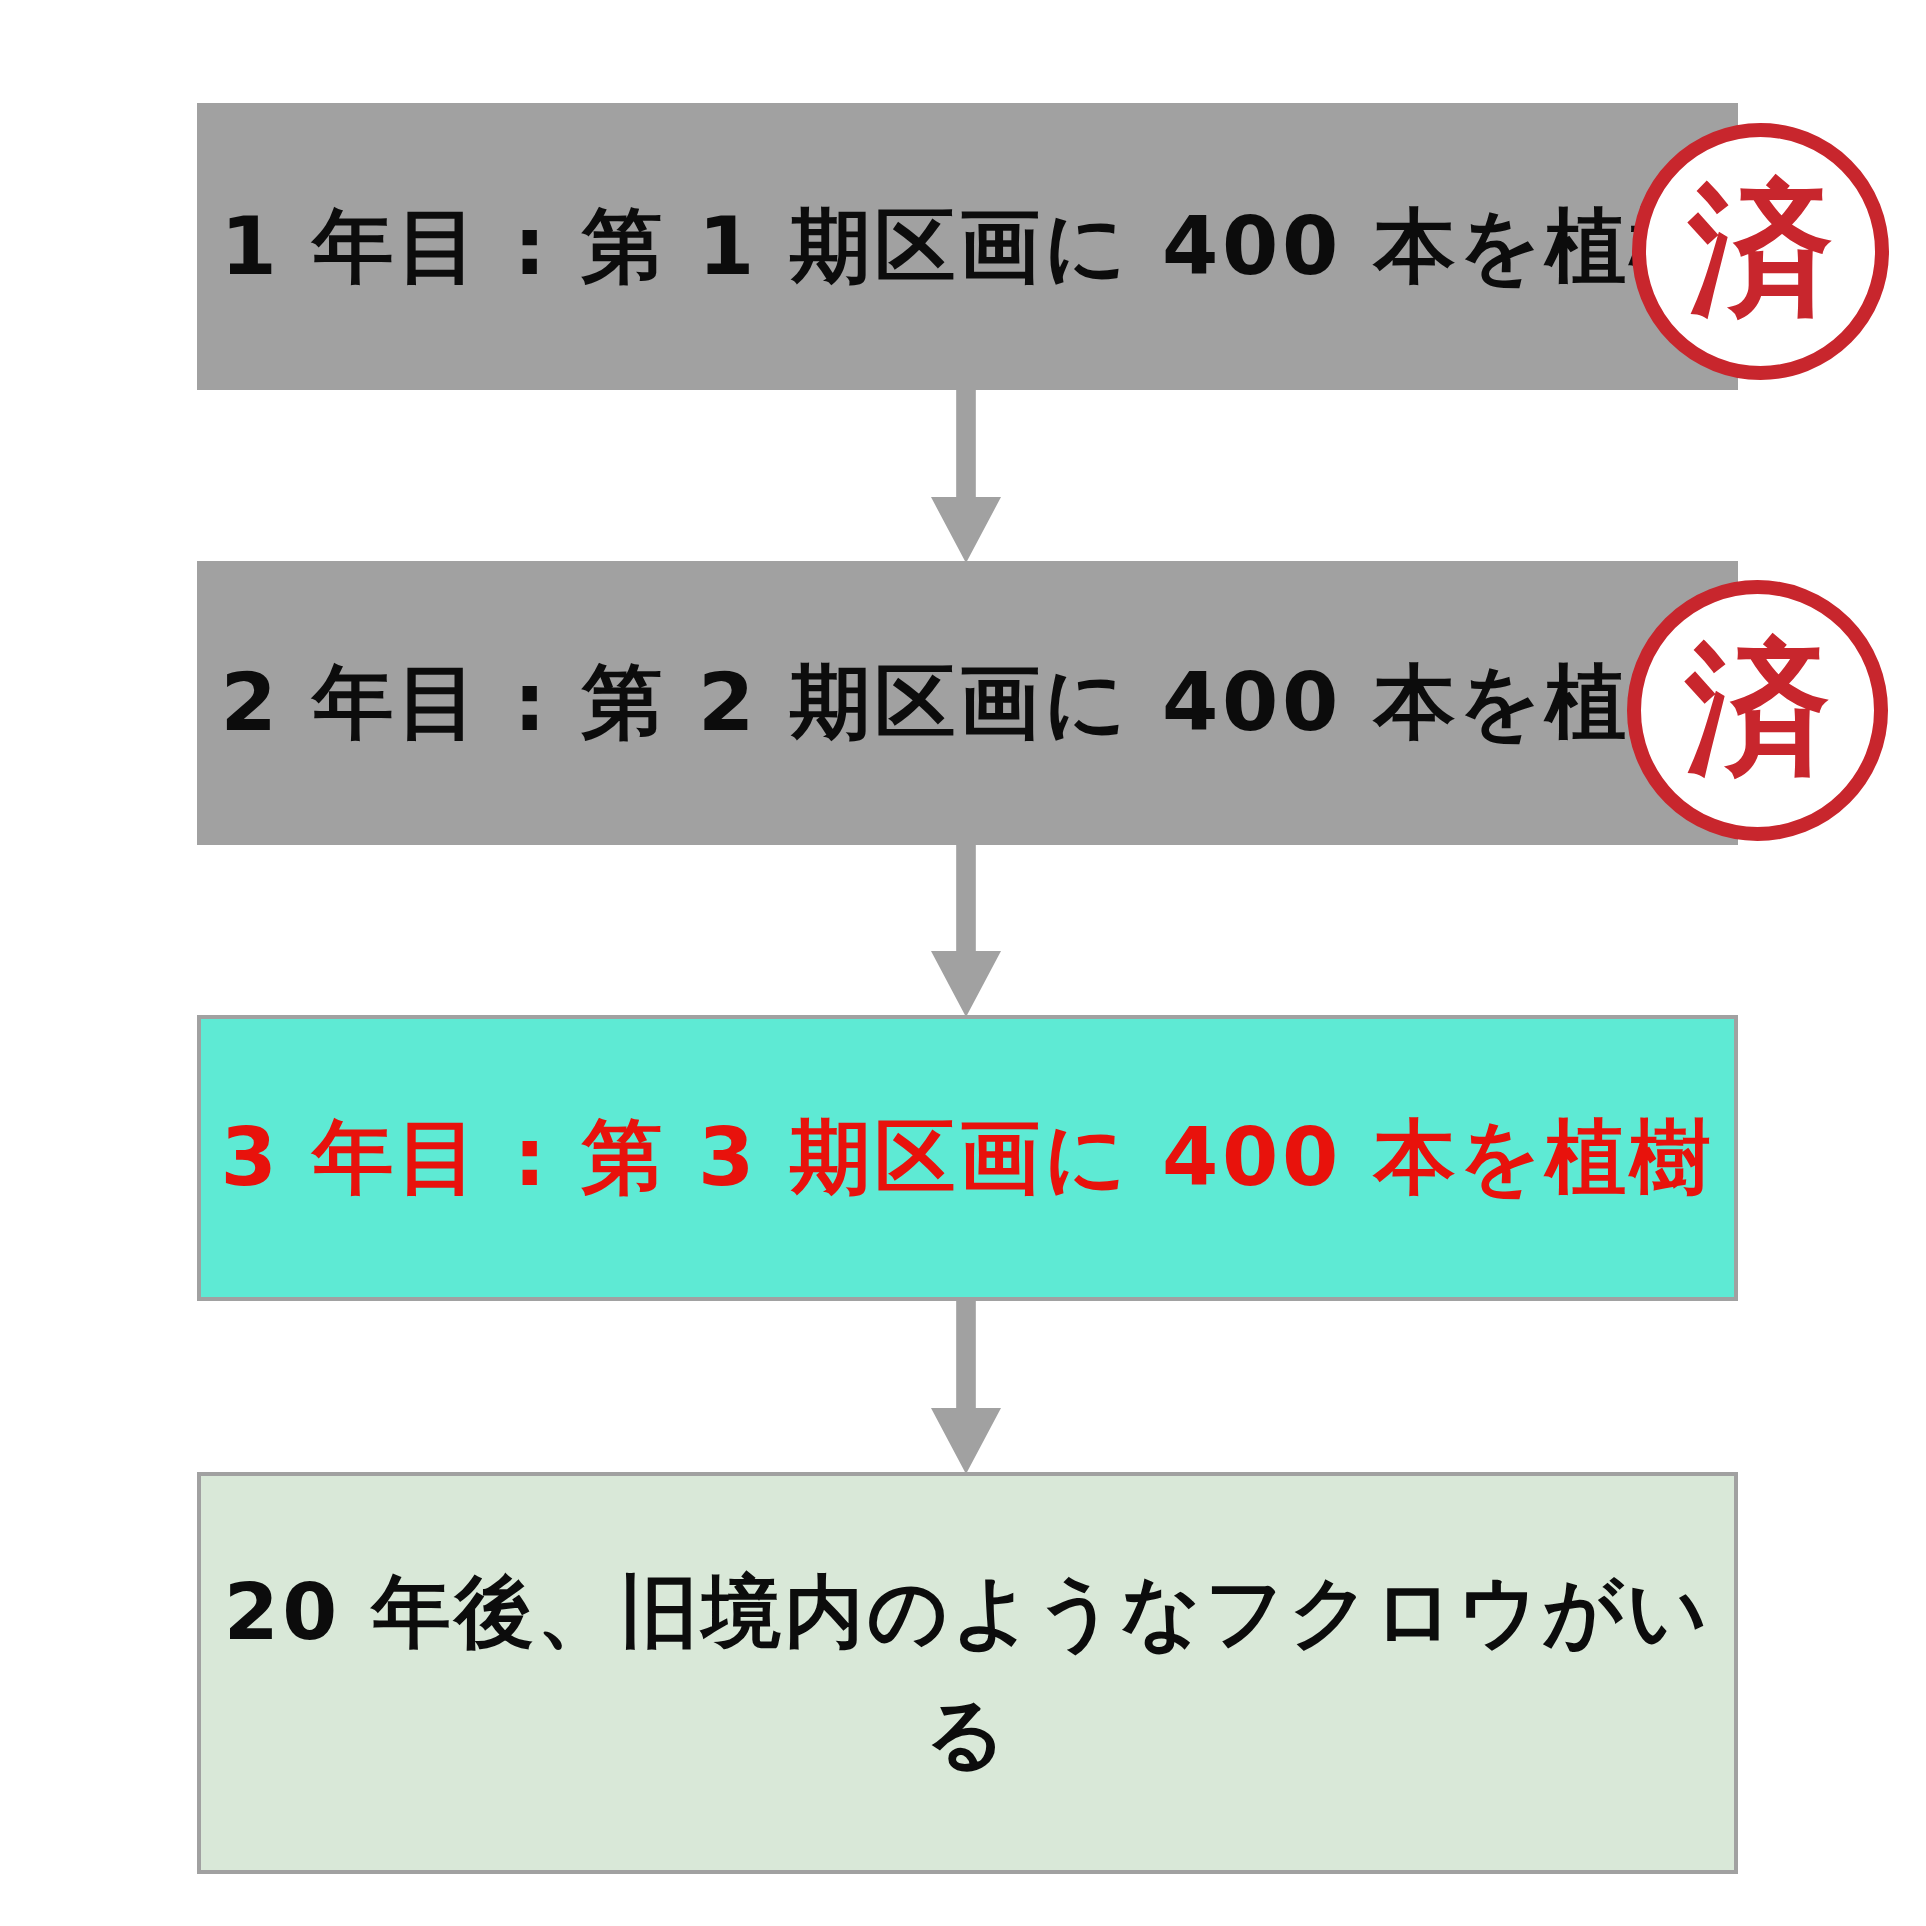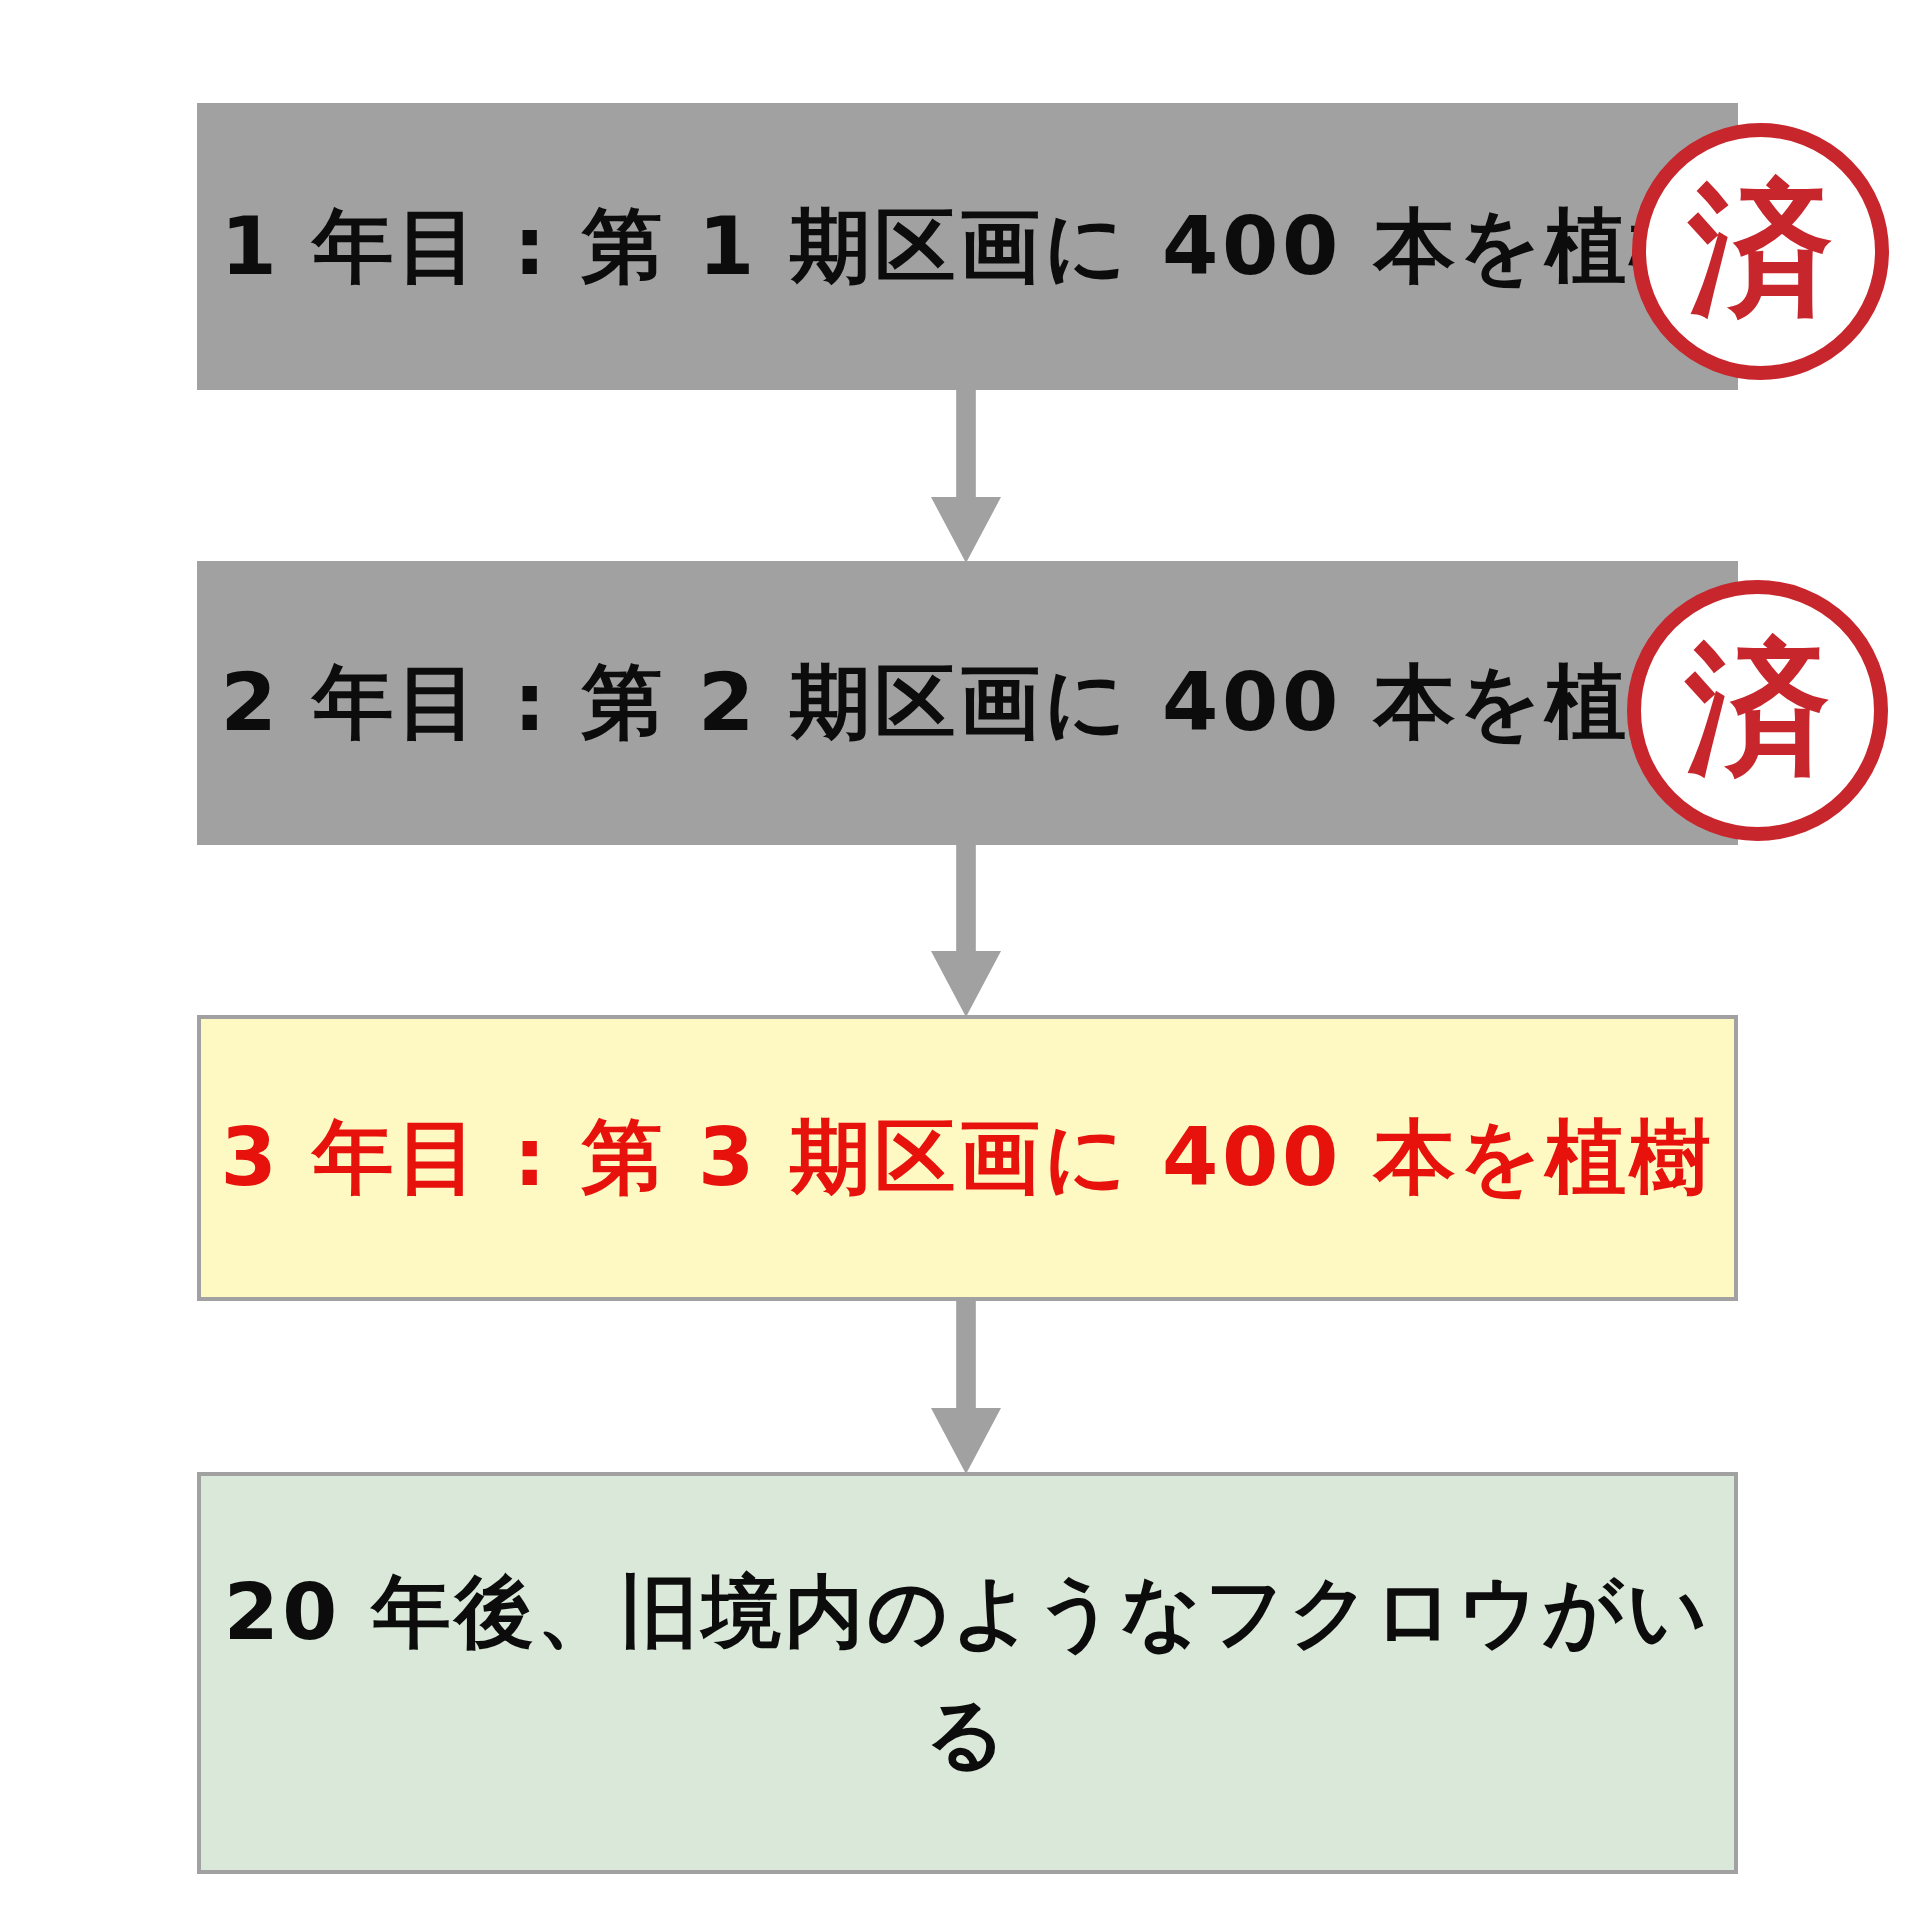--- a/index.html
+++ b/index.html
@@ -26,21 +26,21 @@
     box-sizing: border-box;
     display: flex;
     align-items: center;
     justify-content: center;
   }
   .box-gray {
     background: #a1a1a1;
     border: 0;
   }
   .box-yellow {
-    background: #fef9c3;
+    background: #5eead4;
     border: 4.3px solid #a1a1a1;
   }
   .box-green {
     background: #d9e8d8;
     border: 4.3px solid #a1a1a1;
   }
 
   .box-label {
     font-size: 81px;
     font-weight: 600;

